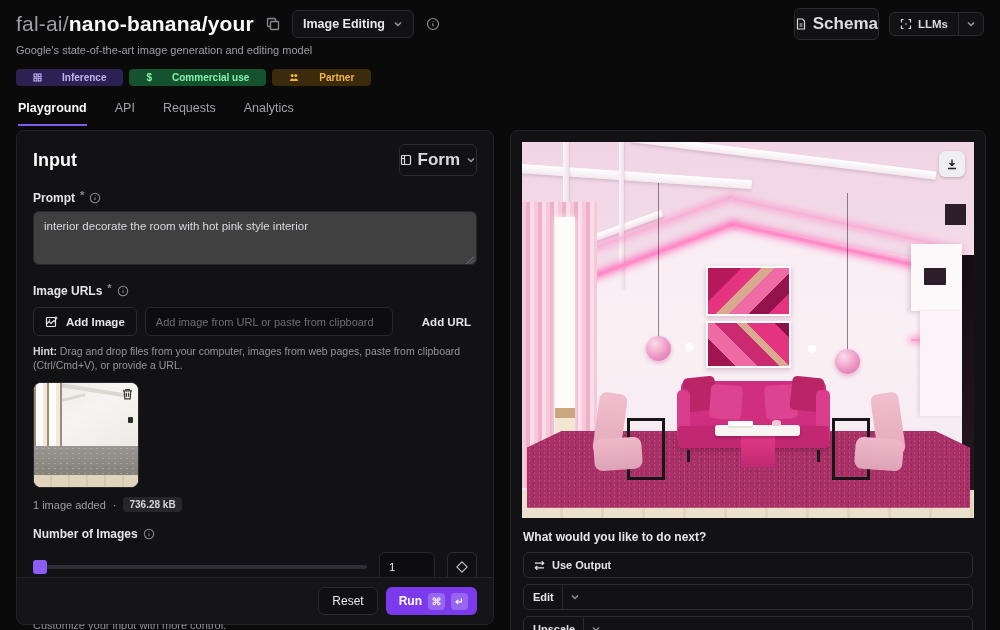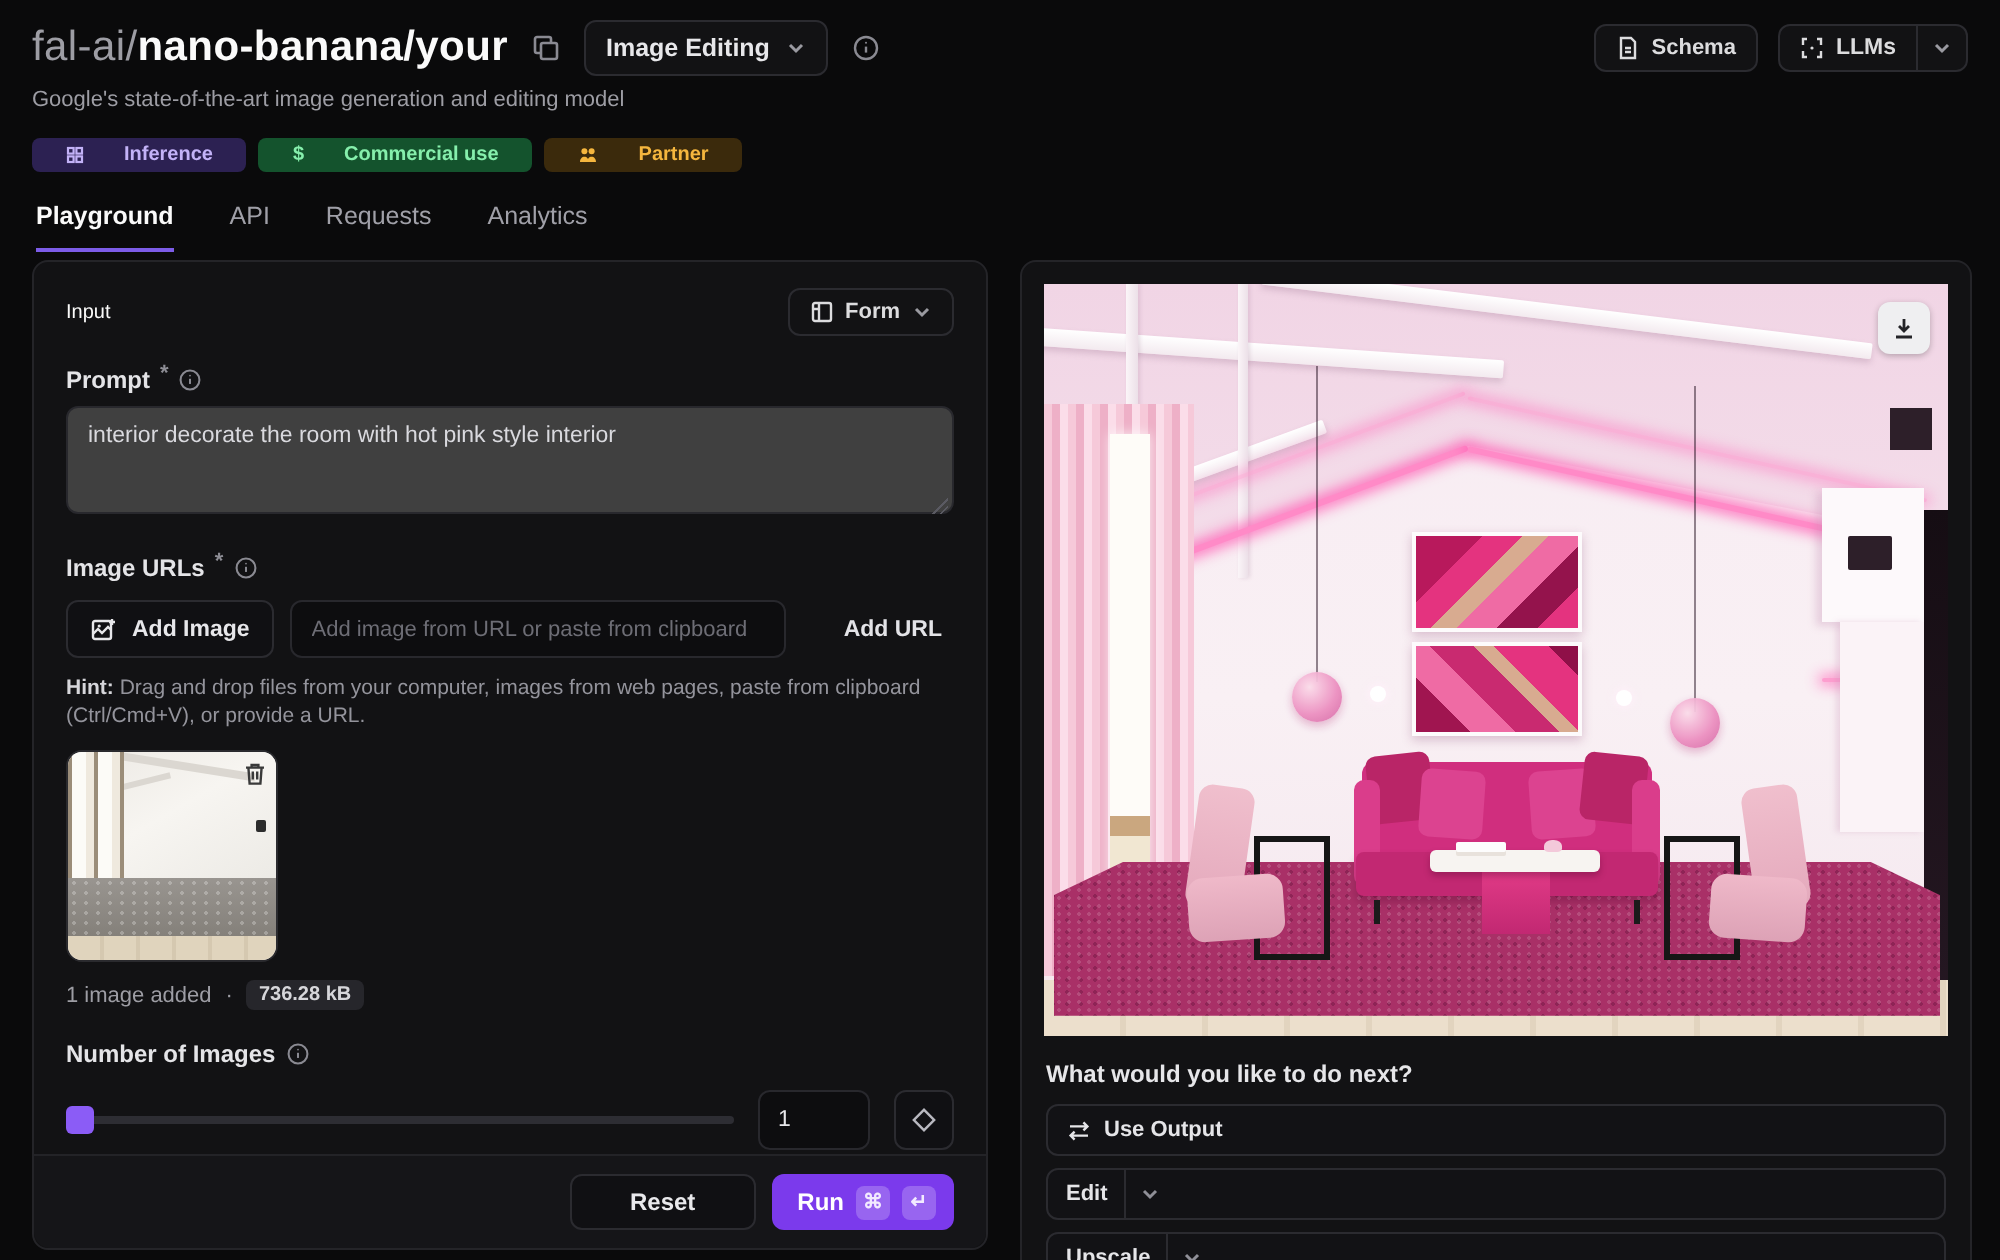--- a/index.html
+++ b/index.html
@@ -16,21 +16,21 @@
   .model-title { font-size:21px; letter-spacing:.2px; color:#9d9da4; white-space:nowrap; }
   .model-title b { color:#fafafa; font-weight:700; }
   .icon-btn { background:none; border:none; color:#8a8a92; display:flex; align-items:center; cursor:pointer; padding:2px; }
   .category-btn {
     display:flex; align-items:center; gap:8px; background:#121214; border:1px solid #2b2b30;
     color:#e7e7ea; font-size:12.5px; font-weight:700; padding:6px 10px; border-radius:6px; cursor:pointer;
   }
   .spacer { flex:1; }
   .tool-btn {
     display:flex; align-items:center; gap:6px; background:#121214; border:1px solid #2b2b30;
-    color:#dcdcde; font-size:11px; font-weight:600; padding:5px 10px; border-radius:6px; cursor:pointer;
+    color:#dcdcde; font-size:17px; font-weight:600; padding:5px 0; border-radius:6px; cursor:pointer;
   }
   .split-btn { display:flex; align-items:stretch; background:#121214; border:1px solid #2b2b30; border-radius:6px; overflow:hidden; }
   .split-main { display:flex; align-items:center; gap:6px; padding:5px 10px; font-size:11.5px; font-weight:600; color:#dcdcde; cursor:pointer; }
   .split-chev { display:flex; align-items:center; padding:0 7px; border-left:1px solid #2b2b30; color:#9a9aa1; cursor:pointer; }
   .subtitle { font-size:11px; color:#9d9da4; margin-top:4px; }
 
   .badges-row { display:flex; gap:6px; margin-top:13px; }
   .badge { display:inline-flex; align-items:center; gap:20px; font-size:10px; font-weight:700; padding:3px 17px; border-radius:4px; }
   .badge-inference { background:#2c2152; color:#c3b2f7; }
   .badge-commercial { background:#14532d; color:#86efac; }
@@ -40,21 +40,21 @@
   .tab { font-size:12.5px; color:#a0a0a8; padding-bottom:9px; cursor:pointer; border-bottom:2px solid transparent; }
   .tab.active { color:#fafafa; font-weight:700; border-bottom-color:#7c5ce8; }
 
   
   .main { display:flex; gap:16px; padding:0 14px 0 16px; margin-top:4px; height:497px; }
   .card { background:#121214; border:1px solid #242428; border-radius:8px; position:relative; }
   .card-left { width:478px; height:495px; }
   .card-right { width:476px; height:520px; }
 
   .card-head { display:flex; align-items:center; justify-content:space-between; padding:13px 16px 0 16px; }
-  .card-title { font-size:10px; font-weight:400; color:#fafafa; }
+  .card-title { font-size:18px; font-weight:700; color:#fafafa; }
 
   
   .left-body { padding:0 16px; }
   .field-label { display:flex; align-items:center; gap:5px; font-size:12px; font-weight:600; color:#e4e4e7; margin-top:15px; }
   .req { color:#8d8d95; font-size:11px; position:relative; top:-3px; }
   .prompt-area {
     width:100%; height:54px; margin-top:6px; background:#404040; border:1px solid #28282d; border-radius:6px;
     color:#d9d9de; font-size:11.5px; font-family:"Liberation Sans", sans-serif; padding:8px 10px; resize:none; position:relative;
   }
   .prompt-wrap { position:relative; }
@@ -99,22 +99,22 @@
 
   .adv-row { display:flex; align-items:center; gap:10px; margin-top:17px; }
   .adv-title { font-size:12px; font-weight:700; color:#f0f0f2; white-space:nowrap; }
   .adv-line { flex:1; height:1px; background:#232327; }
   .more-btn { display:flex; align-items:center; gap:5px; background:none; border:none; color:#cfcfd4;
     font-size:11.5px; font-weight:600; cursor:pointer; }
   .adv-desc { font-size:11px; color:#8f8f97; margin-top:6px; }
 
   .left-footer { position:absolute; left:0; right:0; bottom:0; height:47px; border-top:1px solid #232327;
     background:#151518; border-radius:0 0 8px 8px; display:flex; align-items:center; justify-content:flex-end; gap:8px; padding:0 16px; }
-  .reset-btn { background:#101013; border:1px solid #2b2b30; color:#e9e9ec; font-size:12px; font-weight:700;
-    height:28px; padding:0 29px; border-radius:6px; cursor:pointer; }
+  .reset-btn { background:#101013; border:1px solid #2b2b30; color:#e9e9ec; font-size:12px; font-weight:400;
+    height:28px; padding:0 13px; border-radius:6px; cursor:pointer; }
   .run-btn { display:flex; align-items:center; gap:6px; background:#7b3aec; border:none; color:#fff;
     font-size:12px; font-weight:700; height:28px; padding:0 9px 0 13px; border-radius:6px; cursor:pointer; }
   .key-badge { display:inline-flex; align-items:center; justify-content:center; width:17px; height:17px;
     background:rgba(255,255,255,.22); border-radius:4px; font-size:10px; color:#f2eaff; }
 
   
   .status-badge { background:#0f3d24; color:#6ee7a0; font-size:10.5px; font-weight:700; padding:3px 8px; border-radius:4px; margin-left:9px; }
   .result-title-wrap { display:flex; align-items:center; }
   .preview-btn { display:flex; align-items:center; gap:7px; background:#18181b; border:1px solid #2b2b30;
     color:#e7e7ea; font-size:12px; font-weight:700; padding:5px 10px; border-radius:6px; cursor:pointer; }

